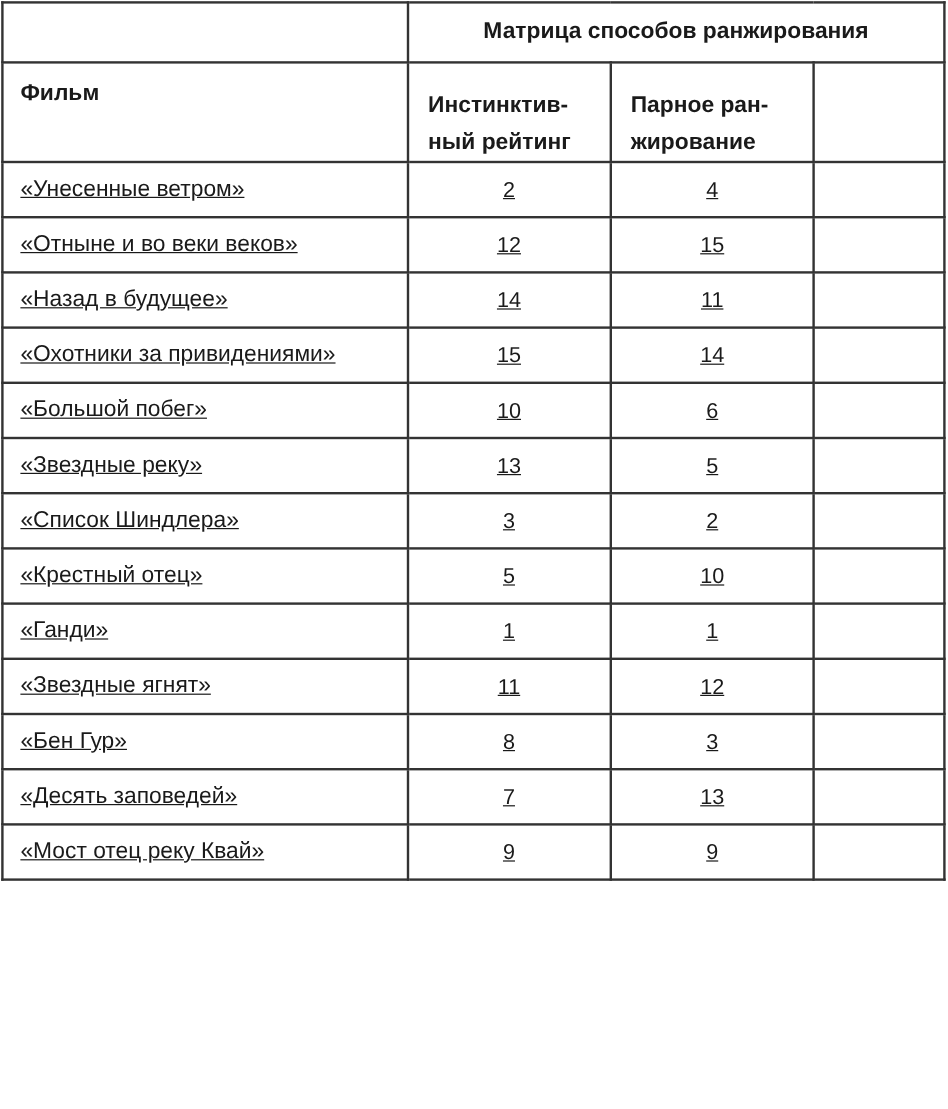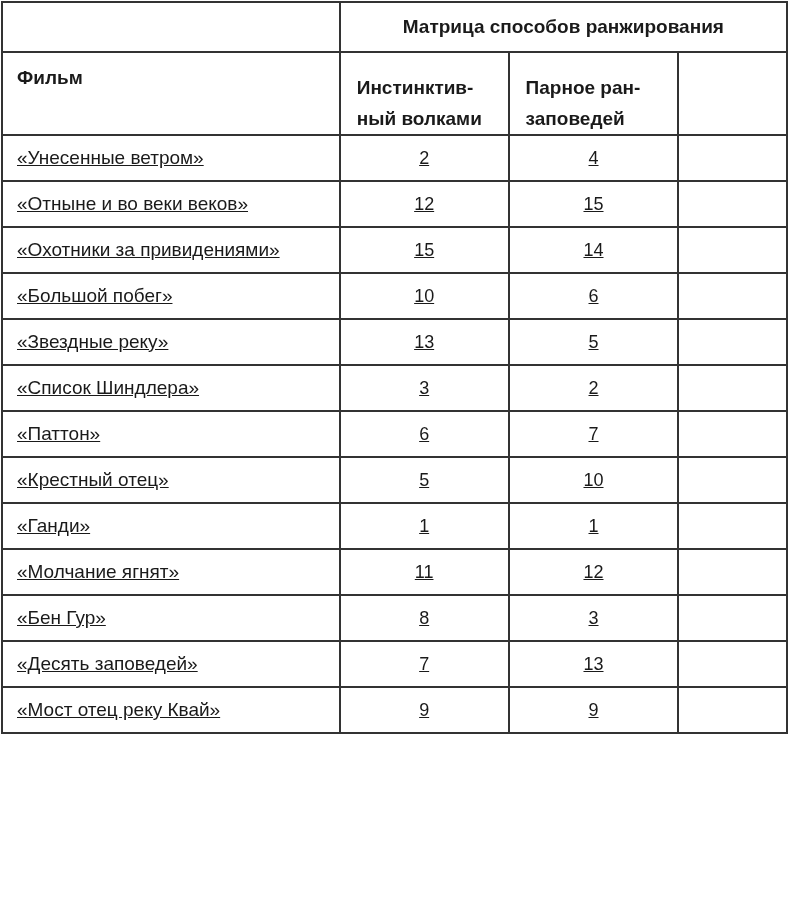--- a/index.html
+++ b/index.html
@@ -29,40 +29,46 @@
   </colgroup>
   <tbody>
       <tr class="h1">
     <th></th>
     <th colspan="3" class="matrix-title">Матрица способов ранжирования</th>
   </tr>
   <tr class="h2">
     <th class="film-head">Фильм</th>
     <th class="sub-head">
       <div>Инстинктив-</div>
-      <div>ный волками</div>
+      <div>ный рейтинг</div>
     </th>
     <th class="sub-head">
       <div>Парное ран-</div>
-      <div>заповедей</div>
+      <div>жирование</div>
     </th>
     <th></th>
   </tr>
   </tbody>
     <tbody id="rows">
       <tr class="row">
         <td class="film">«Унесенные ветром»</td>
         <td class="num">2</td>
         <td class="num">4</td>
         <td class="num"></td>
       </tr>
       <tr class="row">
         <td class="film">«Отныне и во веки веков»</td>
         <td class="num">12</td>
         <td class="num">15</td>
+        <td class="num"></td>
+      </tr>
+      <tr class="row">
+        <td class="film">«Назад в будущее»</td>
+        <td class="num">14</td>
+        <td class="num">11</td>
         <td class="num"></td>
       </tr>
       <tr class="row">
         <td class="film">«Охотники за привидениями»</td>
         <td class="num">15</td>
         <td class="num">14</td>
         <td class="num"></td>
       </tr>
       <tr class="row">
         <td class="film">«Большой побег»</td>
@@ -76,39 +82,33 @@
         <td class="num">5</td>
         <td class="num"></td>
       </tr>
       <tr class="row">
         <td class="film">«Список Шиндлера»</td>
         <td class="num">3</td>
         <td class="num">2</td>
         <td class="num"></td>
       </tr>
       <tr class="row">
-        <td class="film">«Паттон»</td>
-        <td class="num">6</td>
-        <td class="num">7</td>
-        <td class="num"></td>
-      </tr>
-      <tr class="row">
         <td class="film">«Крестный отец»</td>
         <td class="num">5</td>
         <td class="num">10</td>
         <td class="num"></td>
       </tr>
       <tr class="row">
         <td class="film">«Ганди»</td>
         <td class="num">1</td>
         <td class="num">1</td>
         <td class="num"></td>
       </tr>
       <tr class="row">
-        <td class="film">«Молчание ягнят»</td>
+        <td class="film">«Звездные ягнят»</td>
         <td class="num">11</td>
         <td class="num">12</td>
         <td class="num"></td>
       </tr>
       <tr class="row">
         <td class="film">«Бен Гур»</td>
         <td class="num">8</td>
         <td class="num">3</td>
         <td class="num"></td>
       </tr>

